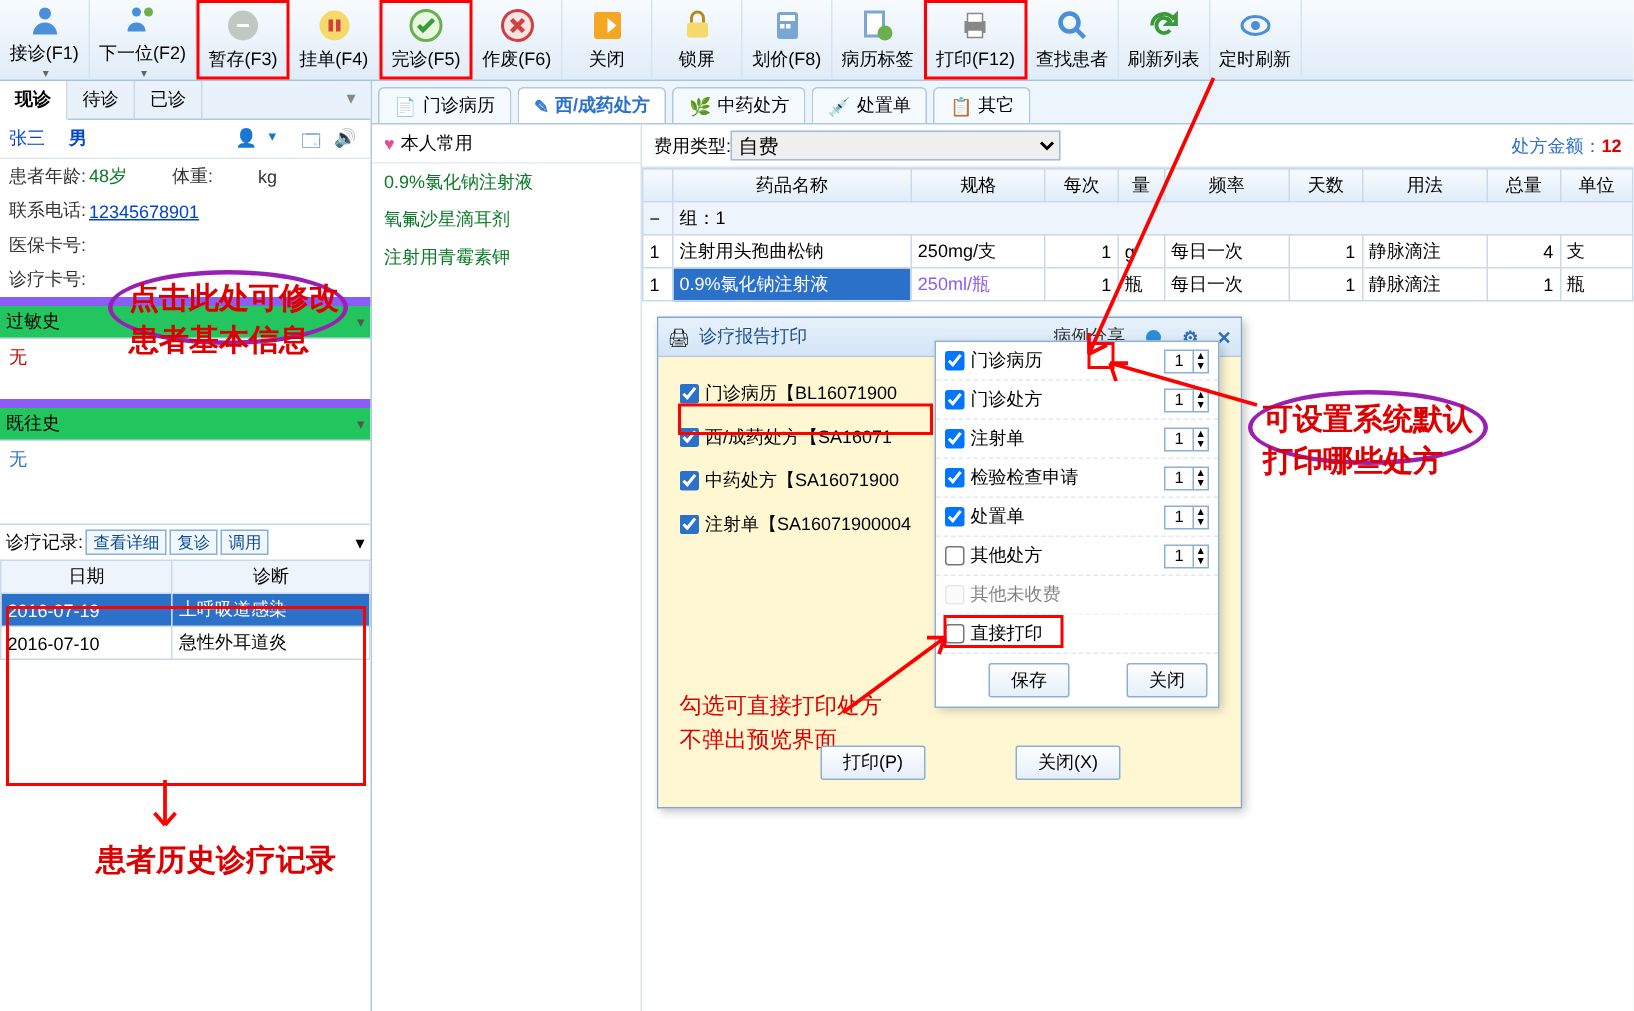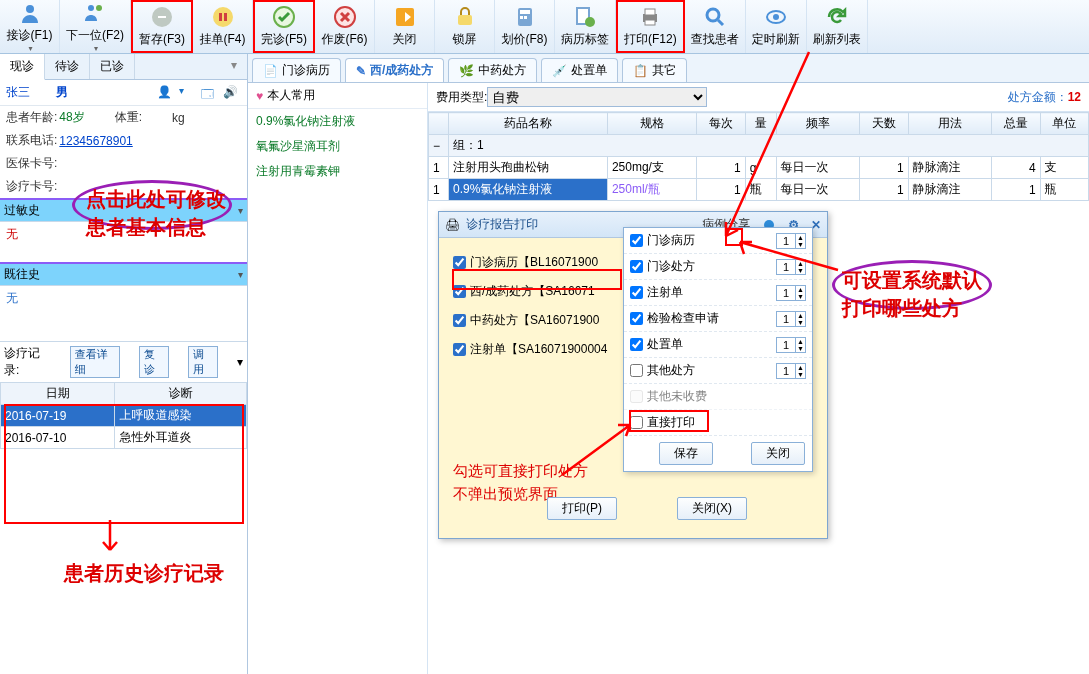--- a/index.html
+++ b/index.html
@@ -8,38 +8,38 @@
 .tb-btn { display: flex; flex-direction: column; align-items: center; justify-content: center; padding: 2px 6px; min-width: 60px; border-right: 1px solid #d5e4f3; cursor: pointer; position: relative; }
 .tb-ico { width: 24px; height: 24px; margin-bottom: 2px; display:flex; align-items:center; justify-content:center; }
 .tb-lbl { font-size: 12px; white-space: nowrap; }
 .dd { font-size: 8px; margin-left: 2px; color:#666; }
 .red-box { border: 2px solid #ff0000; }
 .red-box-abs { position: absolute; border: 2px solid #ff0000; pointer-events: none; z-index: 50; }
 
 .left-panel { position: absolute; left: 0; top: 54px; width: 248px; bottom: 0; background: #fff; border-right: 1px solid #b0c7e0; display:flex; flex-direction:column;}
 .lp-tabs { display: flex; background:#e9f2fb; border-bottom:1px solid #b0c7e0;}
 .lp-tab { padding: 4px 10px; border-right: 1px solid #c9d9e9; cursor:pointer; }
-.lp-tab.active { background:#fff; border-bottom:1px solid #fff; font-weight:normal; margin-bottom:-1px; }
+.lp-tab.active { background:#fff; border-bottom:1px solid #fff; font-weight:bold; margin-bottom:-1px; }
 .lp-body { flex:1; overflow:hidden; position:relative; }
 .pat-line { display:flex; align-items:center; padding: 4px 6px; border-bottom:1px solid #e0e8f0; }
-.pat-name { color:#0044cc; margin-right:26px; cursor:pointer; }
+.pat-name { color:#0044cc; margin-right:16px; cursor:pointer; }
 .pat-gender { color:#0044cc; font-weight:bold; margin-right:auto; }
 .mini-ico { width:18px; height:16px; margin-left:4px; color:#1a74c8; }
 .field-row { display:flex; padding: 3px 6px; font-size: 12px; align-items:center; white-space:nowrap; }
 .field-row .lbl { color:#333; }
 .field-row .val { color:#0a7a28; margin-left:2px; }
 .field-row .val.link { color:#0044cc; text-decoration:underline; cursor:pointer; }
 
-.section-head { background:#7dd3fc; border-top:2px solid #8b5cf6; border-bottom:1px solid #c9d9e9; padding:2px 4px; display:flex; align-items:center; }
+.section-head { background:#22c55e; border-top:6px solid #8b5cf6; border-bottom:1px solid #c9d9e9; padding:2px 4px; display:flex; align-items:center; }
 .section-head .t { flex:1; }
 .section-head .caret { font-size:10px; color:#555; cursor:pointer; }
 .section-body { min-height: 40px; padding:4px 6px; }
 .red-text { color:#c00; }
 
-.hist-bar { display:flex; padding:3px 4px; align-items:center; gap:19px; border-top:1px solid #c9d9e9;}
+.hist-bar { display:flex; padding:3px 4px; align-items:center; gap:2px; border-top:1px solid #c9d9e9;}
 .hist-bar .lbl { }
 .mini-btn { border:1px solid #8ab0d8; background:#f0f7ff; color:#0a4a90; font-size:11px; padding:0px 4px; cursor:pointer; }
 .hist-table { width:100%; border-collapse:collapse; }
 .hist-table th,.hist-table td { border:1px solid #c9d9e9; padding:2px 4px; font-weight:normal; background:#eef4fb; }
 .hist-table td { background:#fff; }
 .hist-table tr.sel td { background:#2b70c9; color:#fff; }
 
 .right-panel { position: absolute; left:248px; top:54px; right:0; bottom:0; background:#ecf4fc; display:flex; flex-direction:column; }
 .rp-tabs { display:flex; background:#ecf4fc; padding:4px 4px 0 4px; gap:4px; }
 .rp-tab { padding:3px 10px; border:1px solid #b0c7e0; border-bottom:none; background:#f5faff; border-radius:4px 4px 0 0; display:flex; align-items:center; gap:4px; cursor:pointer; }
@@ -206,33 +206,33 @@
         <svg class="ico" viewBox="0 0 24 24">
           <circle cx="10" cy="10" r="6" fill="none" stroke="#4a90d9" stroke-width="3"></circle>
           <path d="M15 15l5 5" stroke="#4a90d9" stroke-width="3"></path>
         </svg>
       </div>
       <span class="tb-lbl">查找患者</span>
     </div>
   <div class="tb-btn">
       <div class="tb-ico">
         <svg class="ico" viewBox="0 0 24 24">
+          <path d="M4 12a8 8 0 0114-5l2-2v6h-6l2-2a5 5 0 100 6" fill="none" stroke="#3a9a3a" stroke-width="2.5"></path>
+        </svg>
+      </div>
+      <span class="tb-lbl">刷新列表</span>
+    </div>
+  <div class="tb-btn">
+      <div class="tb-ico">
+        <svg class="ico" viewBox="0 0 24 24">
           <ellipse cx="12" cy="12" rx="9" ry="6" fill="none" stroke="#4a90d9" stroke-width="2"></ellipse>
           <circle cx="12" cy="12" r="3" fill="#4a90d9"></circle>
         </svg>
       </div>
       <span class="tb-lbl">定时刷新</span>
-    </div>
-  <div class="tb-btn">
-      <div class="tb-ico">
-        <svg class="ico" viewBox="0 0 24 24">
-          <path d="M4 12a8 8 0 0114-5l2-2v6h-6l2-2a5 5 0 100 6" fill="none" stroke="#3a9a3a" stroke-width="2.5"></path>
-        </svg>
-      </div>
-      <span class="tb-lbl">刷新列表</span>
     </div>
 </div>
 
 <div class="left-panel">
   <div class="lp-tabs">
     <div class="lp-tab active">现诊</div>
     <div class="lp-tab">待诊</div>
     <div class="lp-tab">已诊</div>
     <div style="flex:1"></div>
     <div class="lp-tab" style="border:none;color:#888">▾</div>

